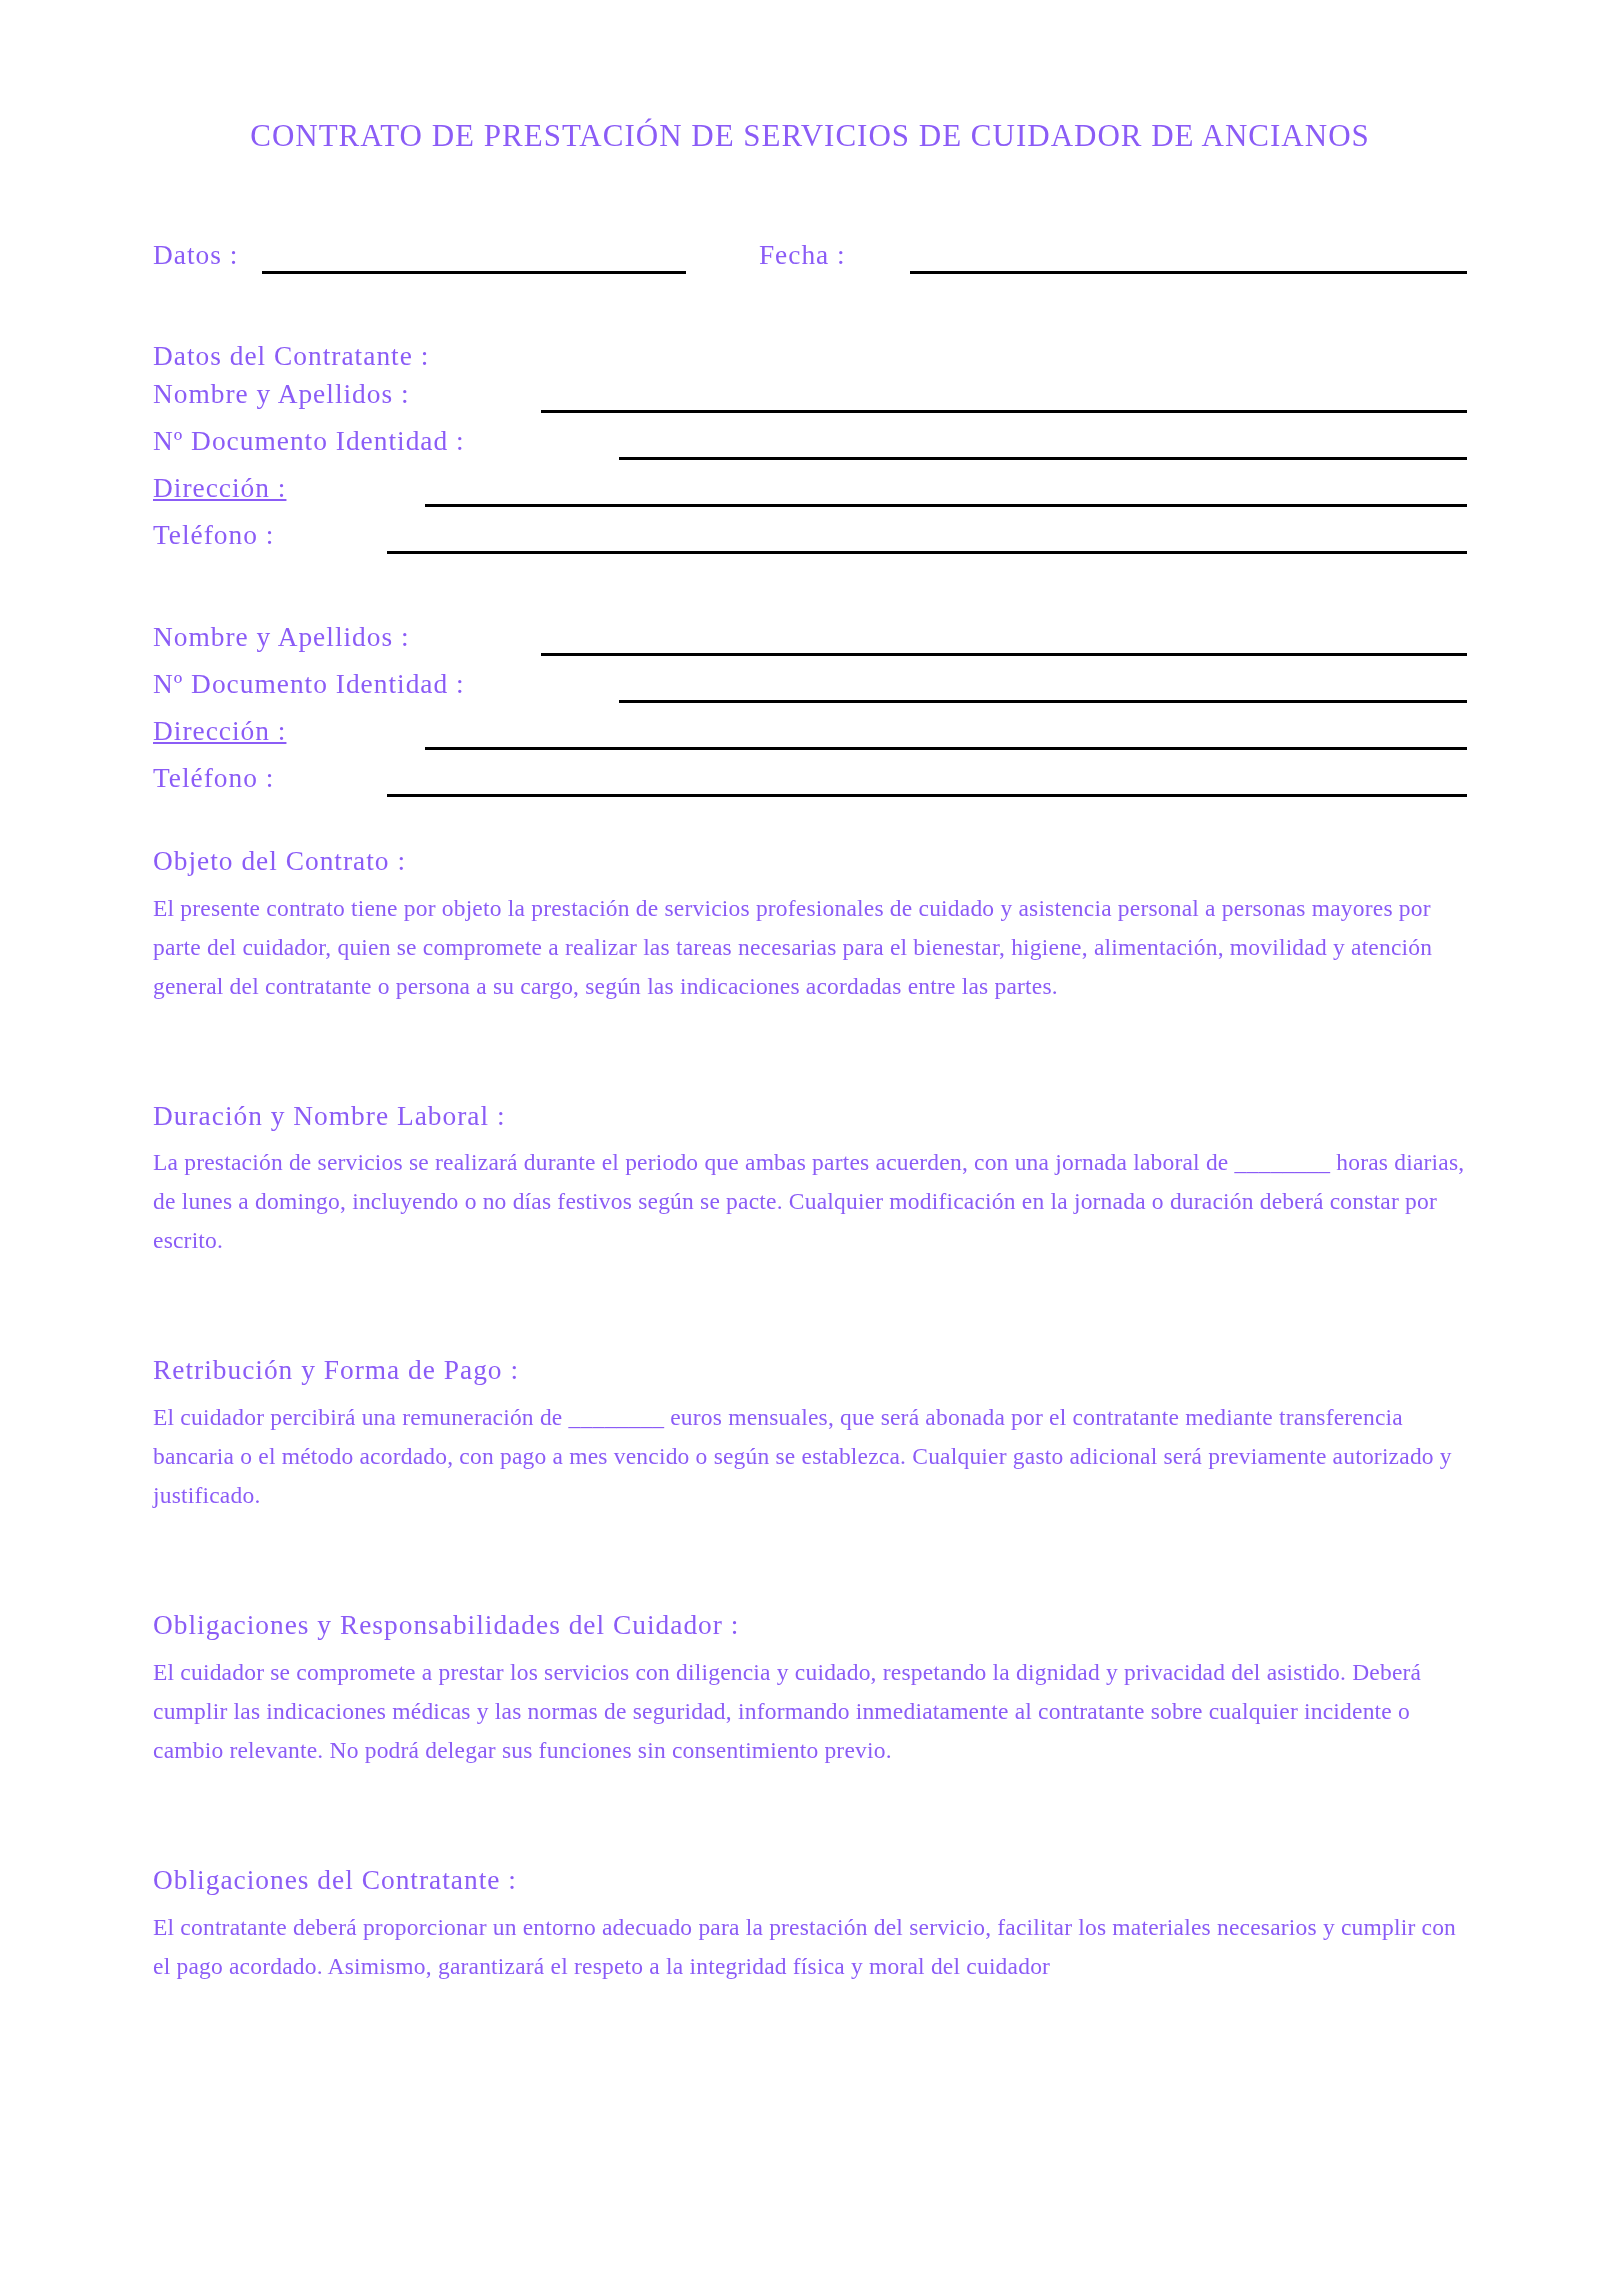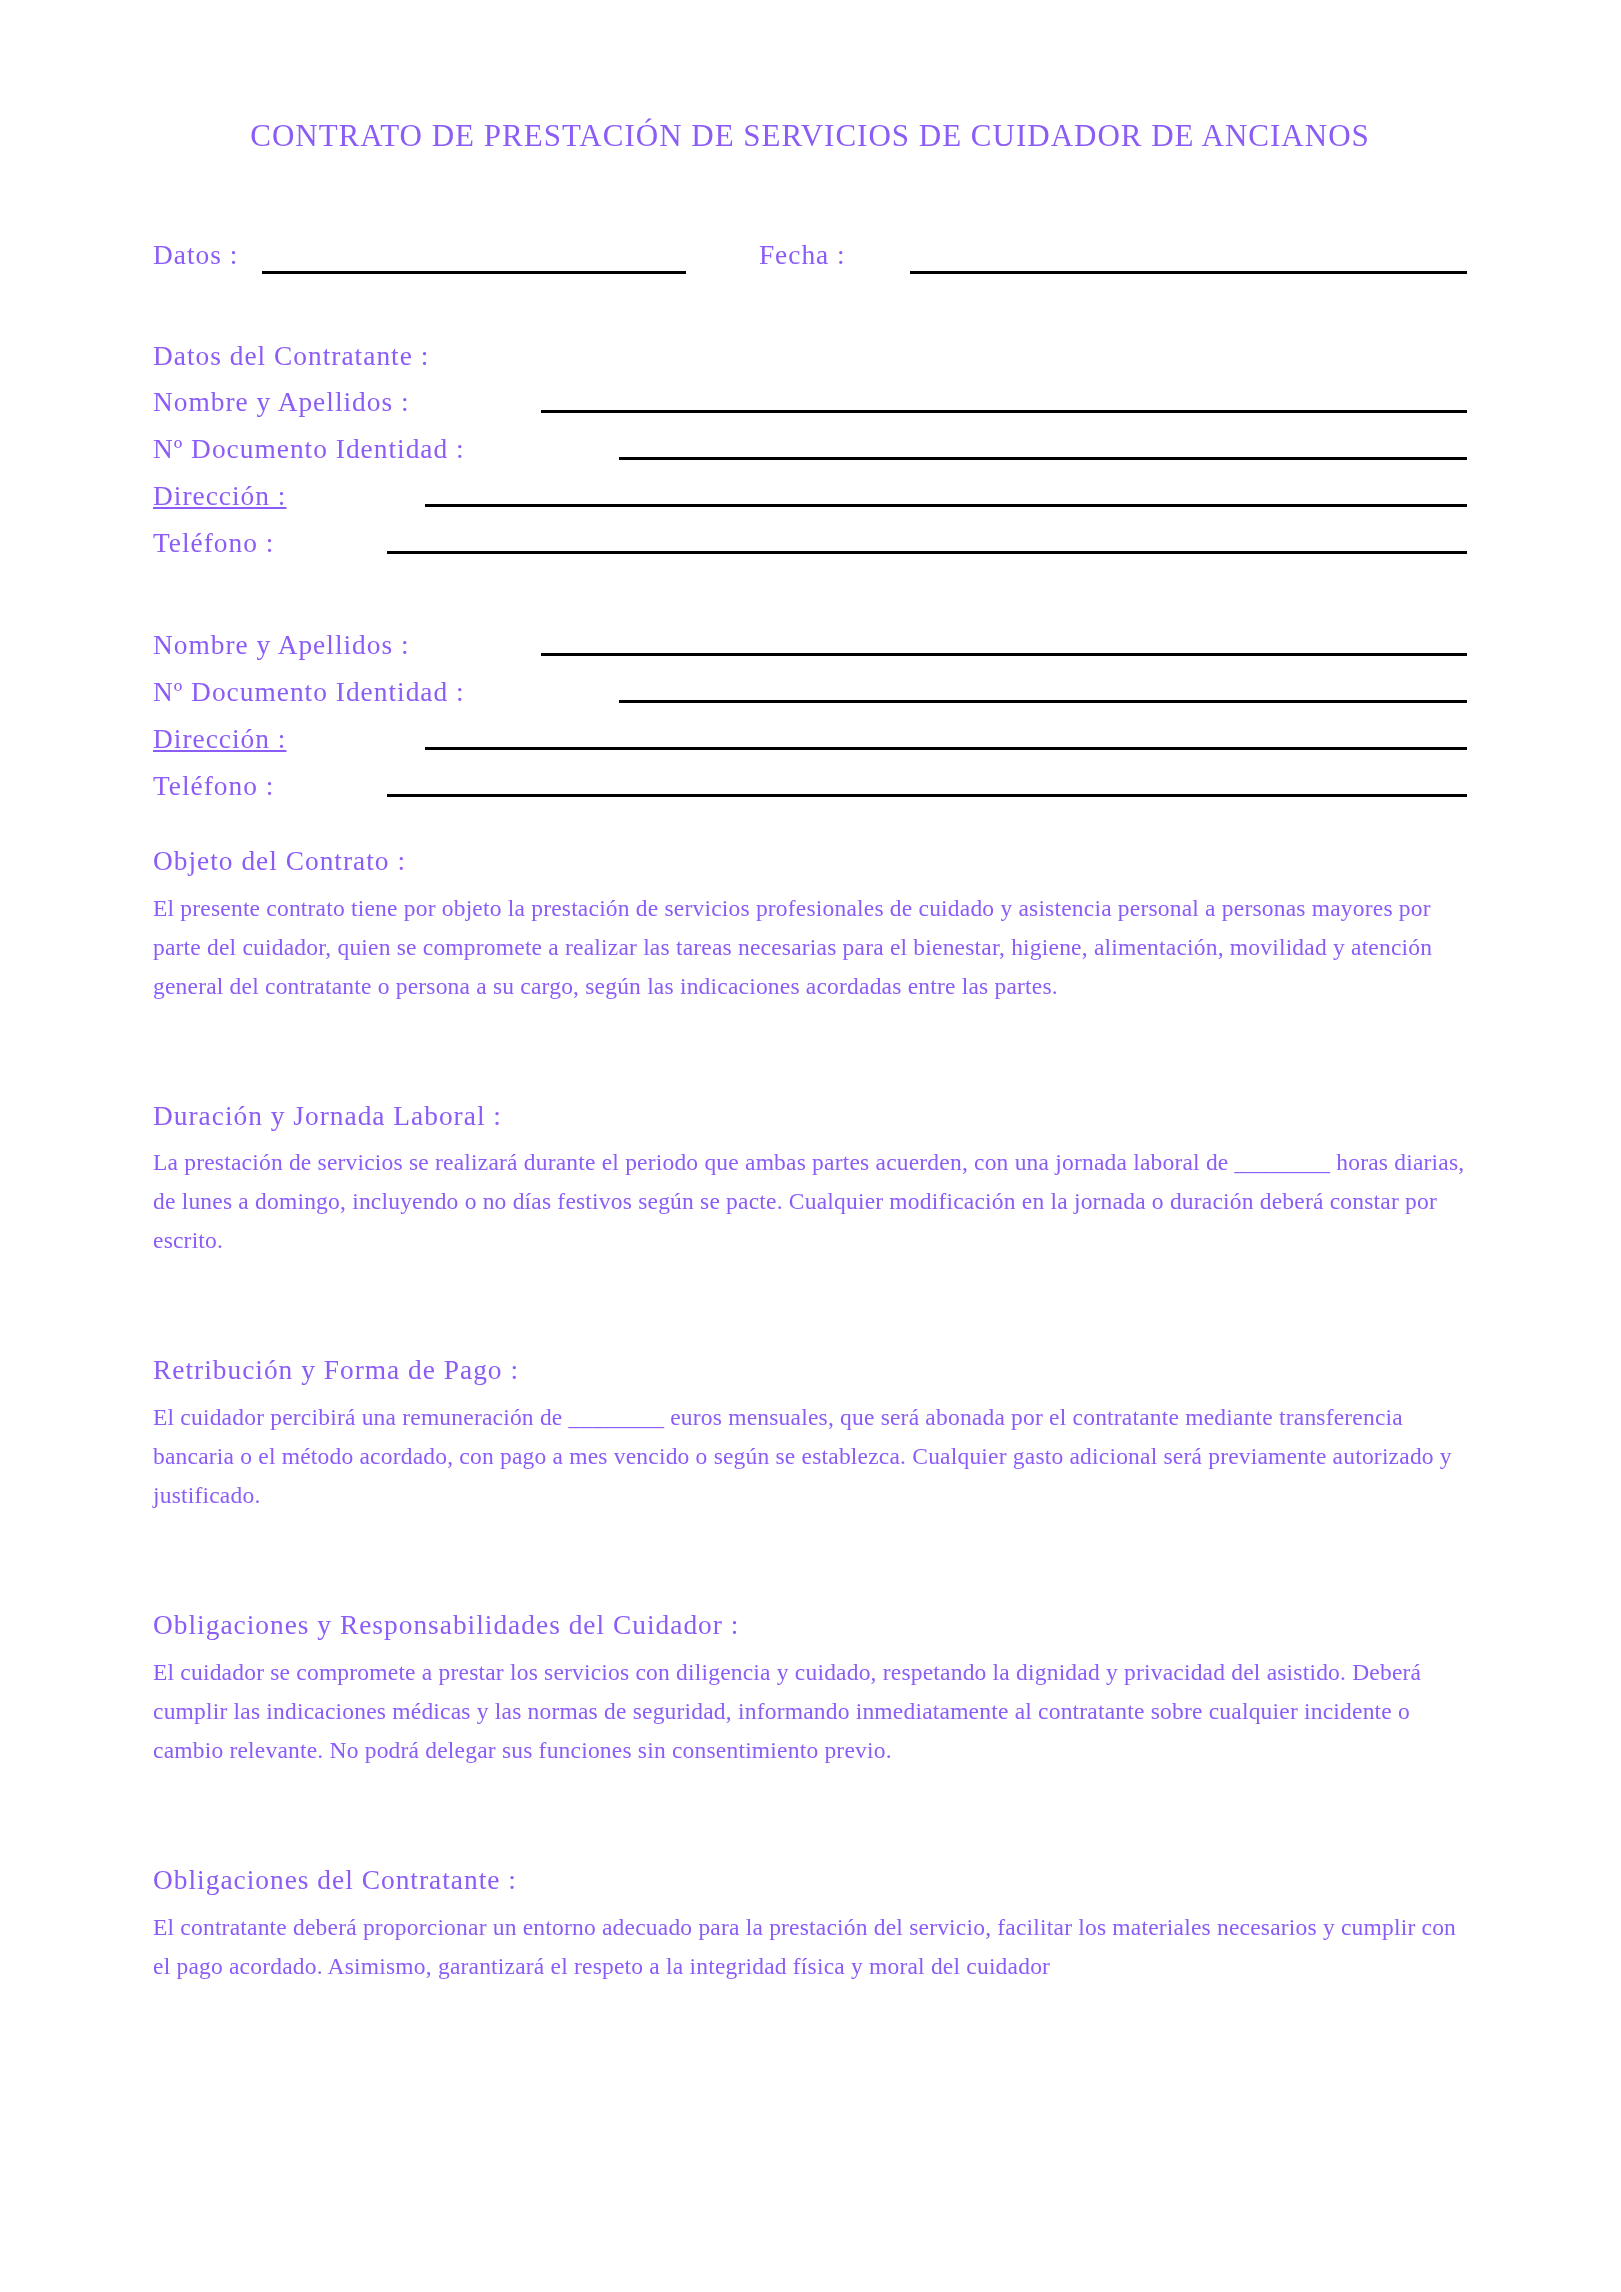--- a/index.html
+++ b/index.html
@@ -51,21 +51,21 @@
   
   .datos { margin-top: 65px; }
   .datos.cuidador { margin-top: 55px; }
   .field-row { display: flex; align-items: flex-start; height: 47px; }
   .field-row .lbl { flex: 0 0 auto; }
   .field-row .uline { flex: 1 1 auto; }
   .spacer-nombre    { flex: 0 0 388px; }
   .spacer-documento { flex: 0 0 466px; }
   .spacer-direccion { flex: 0 0 272px; text-decoration: underline; }
   .spacer-telefono  { flex: 0 0 234px; }
-  .field-row .lbl-in-spacer { display: block; margin-top: 8px; }
+  .field-row .lbl-in-spacer { display: block; }
   
   .text-section { margin-top: 93px; }
   .text-section.first { margin-top: 36px; }
   .text-section p {
     margin: 9.8px 0 0 0;
     font-size: 23.5px;
     line-height: 39px;
     letter-spacing: 0.2px;
     text-align: left;
   }
@@ -138,21 +138,21 @@
       <span class="uline"></span>
     </div>
   </section>
 
   <section class="text-section first">
     <h2 class="sec-heading">Objeto del Contrato :</h2>
     <p>El presente contrato tiene por objeto la prestación de servicios profesionales de cuidado y asistencia personal a personas mayores por parte del cuidador, quien se compromete a realizar las tareas necesarias para el bienestar, higiene, alimentación, movilidad y atención general del contratante o persona a su cargo, según las indicaciones acordadas entre las partes.</p>
   </section>
 
   <section class="text-section">
-    <h2 class="sec-heading">Duración y Jornada Laboral :</h2>
+    <h2 class="sec-heading">Duración y Nombre Laboral :</h2>
     <p>La prestación de servicios se realizará durante el periodo que ambas partes acuerden, con una jornada laboral de ________ horas diarias, de lunes a domingo, incluyendo o no días festivos según se pacte. Cualquier modificación en la jornada o duración deberá constar por escrito.</p>
   </section>
 
   <section class="text-section">
     <h2 class="sec-heading">Retribución y Forma de Pago :</h2>
     <p>El cuidador percibirá una remuneración de ________ euros mensuales, que será abonada por el contratante mediante transferencia bancaria o el método acordado, con pago a mes vencido o según se establezca. Cualquier gasto adicional será previamente autorizado y justificado.</p>
   </section>
 
   <section class="text-section">
     <h2 class="sec-heading">Obligaciones y Responsabilidades del Cuidador :</h2>

